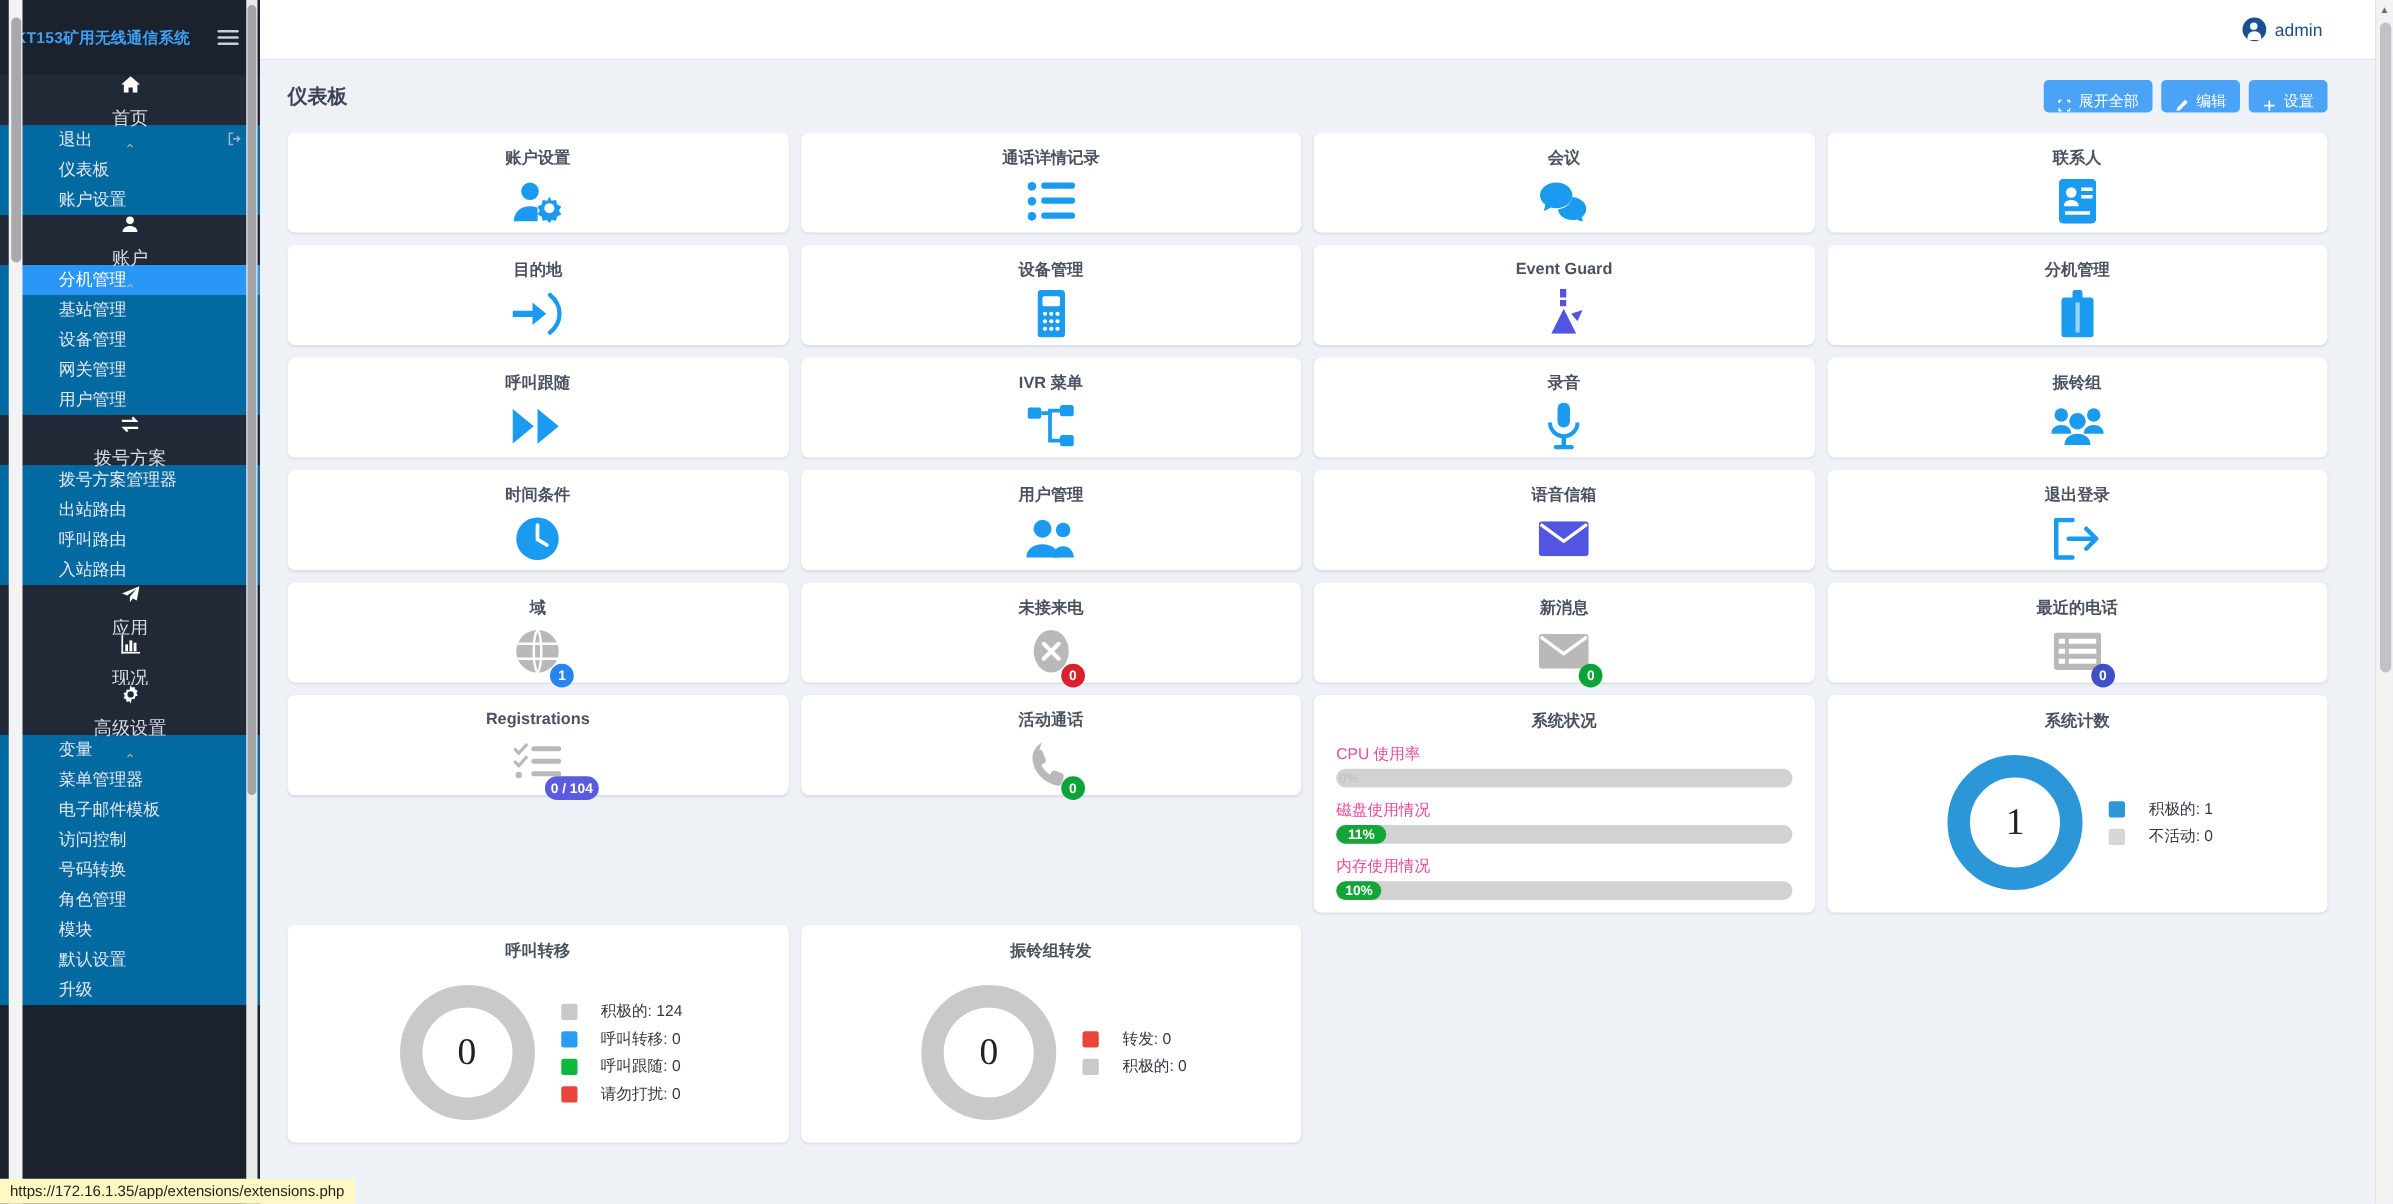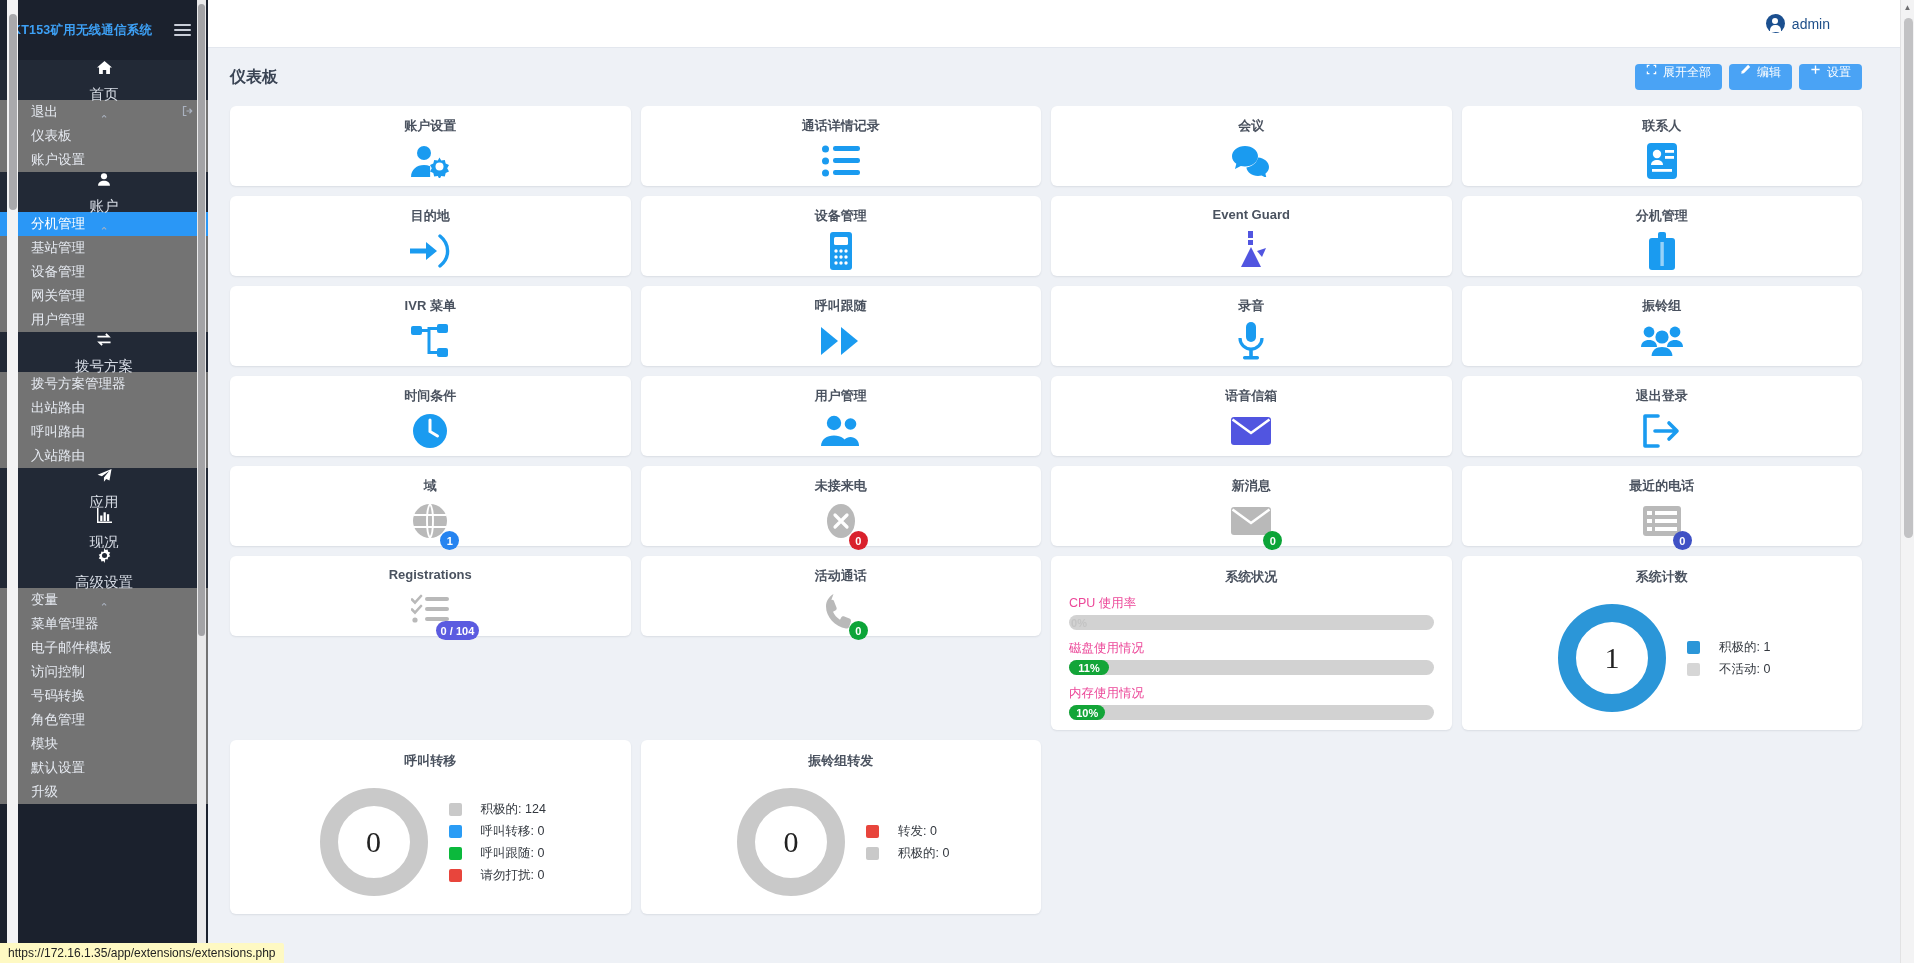--- a/index.html
+++ b/index.html
@@ -37,21 +37,21 @@
     background: #222936;
     color: #d7dce5; font-size: 14.5px;
     cursor: pointer; position: relative; flex-direction: column;
   }
   .sb-group-head .gicon { width: 18px; display: flex; justify-content: center; color: #fff; }
   .sb-group-head .glabel { flex: 1; }
   .chev { font-size: 11px; color: #aab2c0; transform: translateY(-1px); }
   .chev.up::before { content: "\2303"; }
   .chev.down::before { content: "\2304"; }
 
-  .sb-sub { background: #737373; }
+  .sb-sub { background: #0369a1; padding-left: 16px; }
   .sb-item {
     display: flex; align-items: center; justify-content: space-between;
     height: 24px; padding: 0 14px 0 31px;
     color: #e6eaf1; font-size: 13.5px; cursor: pointer;
   }
   .sb-item.active { background: #2a97f6; color: #fff; }
   .sb-item .trail { color: #aab2c0; font-size: 12px; }
 
   
   .sb-scroll {
@@ -63,39 +63,39 @@
     background: #a3a3a6; border-radius: 4px;
   }
 
   
   .main {
     flex: 1; height: 963px; position: relative; background: #eef1f6;
     overflow: hidden;
   }
   .topbar {
     height: 48px; background: #fff; display: flex; align-items: center;
-    justify-content: flex-end; padding-right: 84px;
+    justify-content: flex-end; padding-right: 56px;
     border-bottom: 1px solid #e3e7ee;
   }
   .user-chip { display: flex; align-items: center; gap: 7px; cursor: pointer; }
   .user-chip .uname { color: #1d4e89; font-size: 14px; }
   .avatar-ic { width: 19px; height: 19px; border-radius: 50%; background: #1b4f8f; position: relative; }
   .avatar-ic::before { content:""; position:absolute; left:6.5px; top:3.5px; width:6px; height:6px; border-radius:50%; background:#fff; }
   .avatar-ic::after { content:""; position:absolute; left:4px; top:11px; width:11px; height:7px; border-radius:5px 5px 0 0; background:#fff; }
 
   .page-head {
     height: 58px; display: flex; align-items: center;
     justify-content: space-between; padding: 0 52px 0 22px;
     background: #eef1f6;
   }
   .page-title { font-size: 16px; color: #3a4454; font-weight: bold; }
   .head-btns { display: flex; gap: 7px; }
   .btn {
     height: 26px; border-radius: 4px; background: #4aa3f5; color: #fff;
-    font-size: 12px; display: flex; align-items: flex-start; gap: 6px;
+    font-size: 12px; display: flex; align-items: flex-end; gap: 6px;
     padding: 0 11px; cursor: pointer; border: none; white-space: nowrap;
   }
   .btn .bi { font-size: 12px; line-height: 1; display:flex; }
 
   .grid-wrap {
     padding: 0 52px 0 22px; height: 857px; overflow: hidden;
   }
   .grid {
     display: grid; grid-template-columns: repeat(4, 1fr);
     gap: 10px;
@@ -469,36 +469,36 @@
             <div class="card-title">分机管理</div>
             <div class="card-ico">
               <svg width="26" height="38" viewBox="0 0 26 38" fill="#1a9bf0">
                 <rect x="0" y="6" width="26" height="32" rx="3"></rect>
                 <rect x="9" y="0" width="8" height="8" rx="2"></rect>
                 <rect x="11.4" y="10" width="3.4" height="24" fill="#fff" opacity=".55"></rect>
               </svg>
             </div>
           </div>
           <div class="card">
+            <div class="card-title">呼叫跟随</div>
+            <div class="card-ico">
+              <svg width="40" height="30" viewBox="0 0 40 30" fill="#1a9bf0">
+                <path d="M0 1l17 14L0 29z"></path>
+                <path d="M20 1l17 14-17 14z"></path>
+              </svg>
+            </div>
+          </div>
+          <div class="card">
             <div class="card-title">IVR 菜单</div>
             <div class="card-ico">
               <svg width="38" height="34" viewBox="0 0 38 34" fill="#1a9bf0">
                 <rect x="0" y="2" width="11" height="9" rx="2"></rect>
                 <rect x="26" y="0" width="11" height="9" rx="2"></rect>
                 <rect x="26" y="24" width="11" height="9" rx="2"></rect>
                 <path d="M11 6.5h7v-2h8M18 6.5v22h8" fill="none" stroke="#1a9bf0" stroke-width="3"></path>
-              </svg>
-            </div>
-          </div>
-          <div class="card">
-            <div class="card-title">呼叫跟随</div>
-            <div class="card-ico">
-              <svg width="40" height="30" viewBox="0 0 40 30" fill="#1a9bf0">
-                <path d="M0 1l17 14L0 29z"></path>
-                <path d="M20 1l17 14-17 14z"></path>
               </svg>
             </div>
           </div>
           <div class="card">
             <div class="card-title">录音</div>
             <div class="card-ico">
               <svg width="26" height="38" viewBox="0 0 26 38" fill="#1a9bf0">
                 <rect x="8" y="0" width="10" height="20" rx="5"></rect>
                 <path d="M2 16c0 6.1 4.9 11 11 11s11-4.9 11-11" fill="none" stroke="#1a9bf0" stroke-width="3.2"></path>
                 <rect x="11.2" y="27" width="3.6" height="7"></rect>

